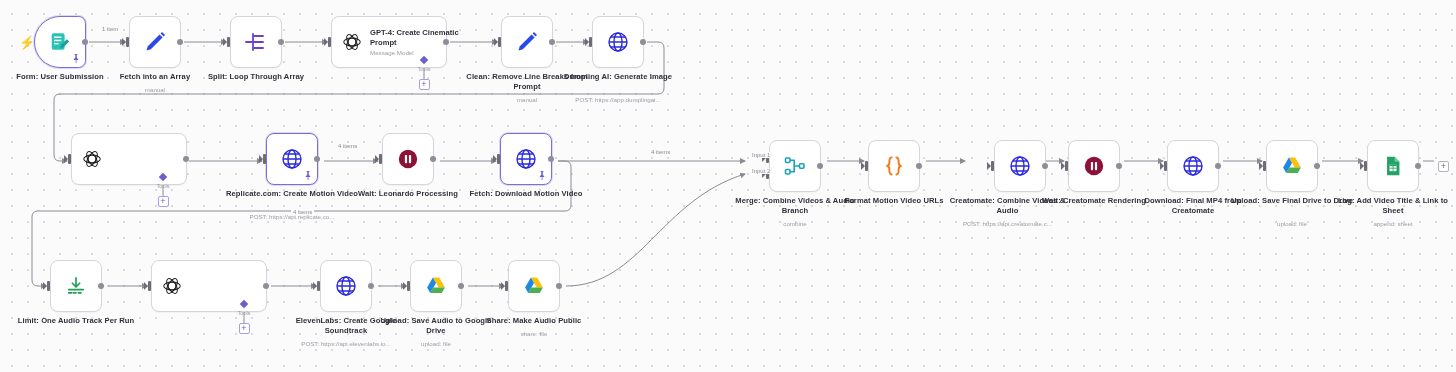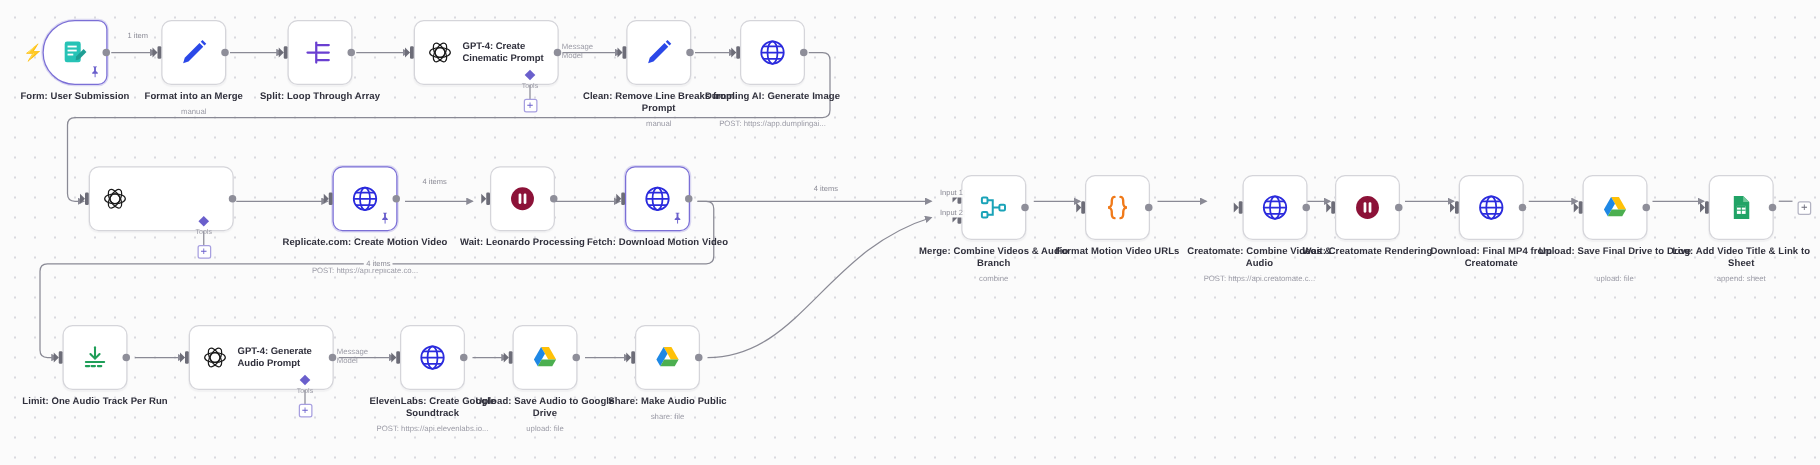--- a/index.html
+++ b/index.html
@@ -43,21 +43,21 @@
     top:56px; width:132px; text-align:center;
     font-size:7.6px; color:#30303c; line-height:1.33; font-weight:600;
     letter-spacing:.01em;
   }
   .sub {
     position:absolute; left:50%; transform:translateX(-50%);
     width:150px; text-align:center;
     font-size:6.2px; color:#9b9ba6; line-height:1.3;
     white-space:nowrap; overflow:hidden; text-overflow:ellipsis;
   }
-  .wide .ntext { display:flex; flex-direction:row; justify-content:center; }
+  .wide .ntext { display:flex; flex-direction:column; justify-content:center; }
   .wide .ntitle { font-size:7.6px; font-weight:600; color:#30303c; line-height:1.3; width:92px; }
   .wide .nsub { font-size:6.2px; color:#9b9ba6; margin-top:2px; }
 
   .port {
     position:absolute; top:50%; transform:translateY(-50%);
     width:6px; height:6px; border-radius:50%; background:#8e8e99;
   }
   .port.out { right:-3px; }
   .port.in {
     left:-4px; width:3px; height:10px; border-radius:1px; background:#6d6d78;
@@ -159,21 +159,21 @@
       <div class="box">
         <span>
           <svg class="ic" width="24" height="24" viewBox="0 0 24 24">
             <path d="M3.5 20.5 L4.8 16.2 L16.6 4.4 L19.6 7.4 L7.8 19.2 Z" fill="#2b48e8"></path>
             <path d="M17.6 3.4 L20.6 6.4 L22 5 L19 2 Z" fill="#2b48e8"></path>
           </svg>
         </span>
         <span class="port in"></span>
         <span class="port out"></span>
       </div>
-      <div class="lbl">Format into an Merge</div>
+      <div class="lbl">Fetch into an Array</div>
       <div class="sub" style="top: 70px;">manual</div>
     </div>
     <div class="node" style="left: 230px; top: 16px;">
       <div class="box">
         <span>
           <svg class="ic" width="24" height="24" viewBox="0 0 24 24" fill="none" stroke="#6a3fd1" stroke-width="1.8" stroke-linecap="round">
             <path d="M2 12 h6"></path>
             <path d="M9 4 v16"></path>
             <path d="M10 6 h9"></path>
             <path d="M10 12 h9"></path>
@@ -261,21 +261,21 @@
         </span>
         <span class="pin" style="font-size: 7px;"><svg width="8" height="9" viewBox="0 0 10 12" fill="#6a5fcc">
             <path d="M3 0h4v1H6v4l2 2v1H5.6v4h-1V8H2V7l2-2V1H3z"></path>
           </svg></span>
         <span class="port in"></span>
         <span class="port out"></span>
       </div>
       <div class="lbl">Replicate.com: Create Motion Video</div>
       <div class="sub" style="top: 80px;">POST: https://api.replicate.co...</div>
     </div>
-    <div class="node" style="left: 392px; top: 133px; border-radius: 16px;">
+    <div class="node" style="left: 382px; top: 133px; border-radius: 16px;">
       <div class="box">
         <span>
           <svg class="ic" width="22" height="22" viewBox="0 0 24 24">
             <circle cx="12" cy="12" r="10" fill="#8c1238"></circle>
             <rect x="8.6" y="7.5" width="2.4" height="9" rx="1" fill="#fff"></rect>
             <rect x="13" y="7.5" width="2.4" height="9" rx="1" fill="#fff"></rect>
           </svg>
         </span>
         <span class="port in"></span>
         <span class="port out"></span>
@@ -319,24 +319,20 @@
         <span>
           <svg class="ic" width="22" height="22" viewBox="0 0 24 24">
             <g fill="none" stroke="#1a1a1a" stroke-width="1.1">
               <circle cx="12" cy="12" r="4.3"></circle>
               <ellipse cx="12" cy="12" rx="9" ry="4.3"></ellipse>
               <ellipse cx="12" cy="12" rx="9" ry="4.3" transform="rotate(60 12 12)"></ellipse>
               <ellipse cx="12" cy="12" rx="9" ry="4.3" transform="rotate(120 12 12)"></ellipse>
             </g>
           </svg>
         </span>
-        <div class="ntext">
-          <div class="ntitle">GPT-4: Generate Audio Prompt</div>
-          <div class="nsub">Message Model</div>
-        </div>
         <span class="port in"></span>
         <span class="port out"></span>
       </div>
     </div>
     <div class="node" style="left: 320px; top: 260px;">
       <div class="box">
         <span>
           <svg class="ic" width="24" height="24" viewBox="0 0 24 24" fill="none" stroke="#2b2bdd" stroke-width="1.4">
             <circle cx="12" cy="12" r="9"></circle>
             <ellipse cx="12" cy="12" rx="4" ry="9"></ellipse>

